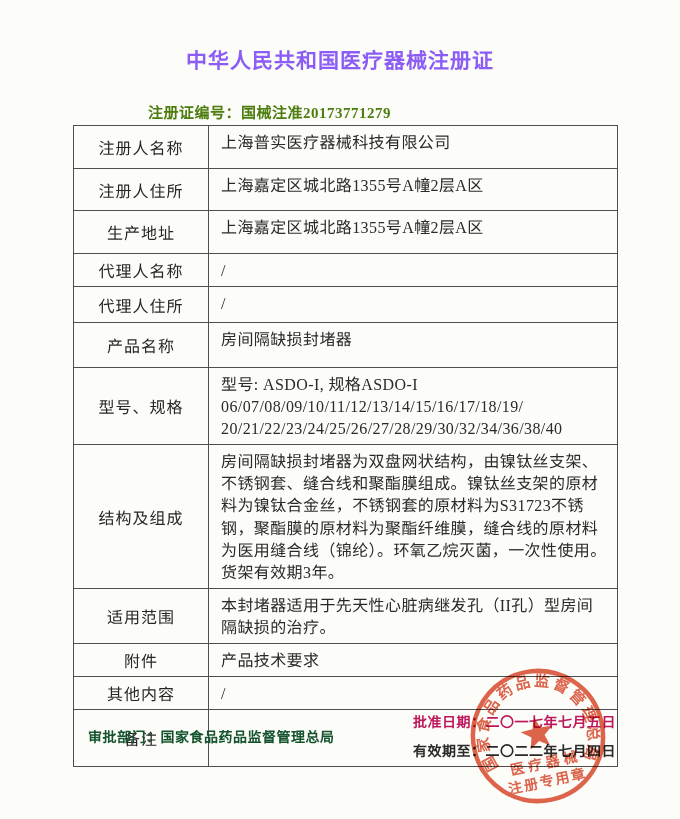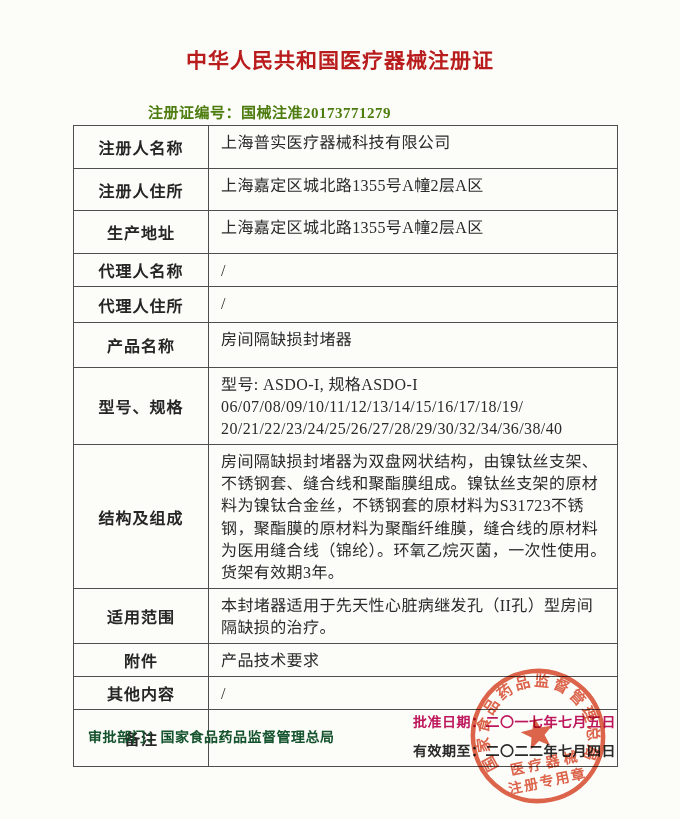--- a/index.html
+++ b/index.html
@@ -15,21 +15,21 @@
     background: #fcfcf9;
     overflow: hidden;
   }
 
   
   .cert-title {
     position: absolute; top: 44px; left: 0; width: 100%;
     text-align: center;
     font-size: 21px; font-weight: bold;
     letter-spacing: 1px;
-    color: #b91c1c;
+    color: #8b5cf6;
   }
 
   
   .reg-line {
     position: absolute; top: 101px; left: 148px;
     font-size: 15px; font-weight: bold;
     color: #4d7c0f;
     letter-spacing: 0.5px;
     text-align: center;
   }
@@ -41,21 +41,21 @@
     border-collapse: collapse;
     table-layout: fixed;
   }
   table.cert-table td {
     border: 1px solid #4e4e4e;
   }
   td.row-label {
     width: 132px;
     text-align: center;
     vertical-align: middle;
-    font-size: 16px; font-weight: bold;
+    font-size: 16px; font-weight: normal;
     letter-spacing: 1px;
     color: #262626;
   }
   td.row-value {
     padding: 6px 10px 4px 12px;
     vertical-align: top;
     font-size: 16px;
     line-height: 1.38;
     letter-spacing: 0.4px;
     color: #2a2a2a;

